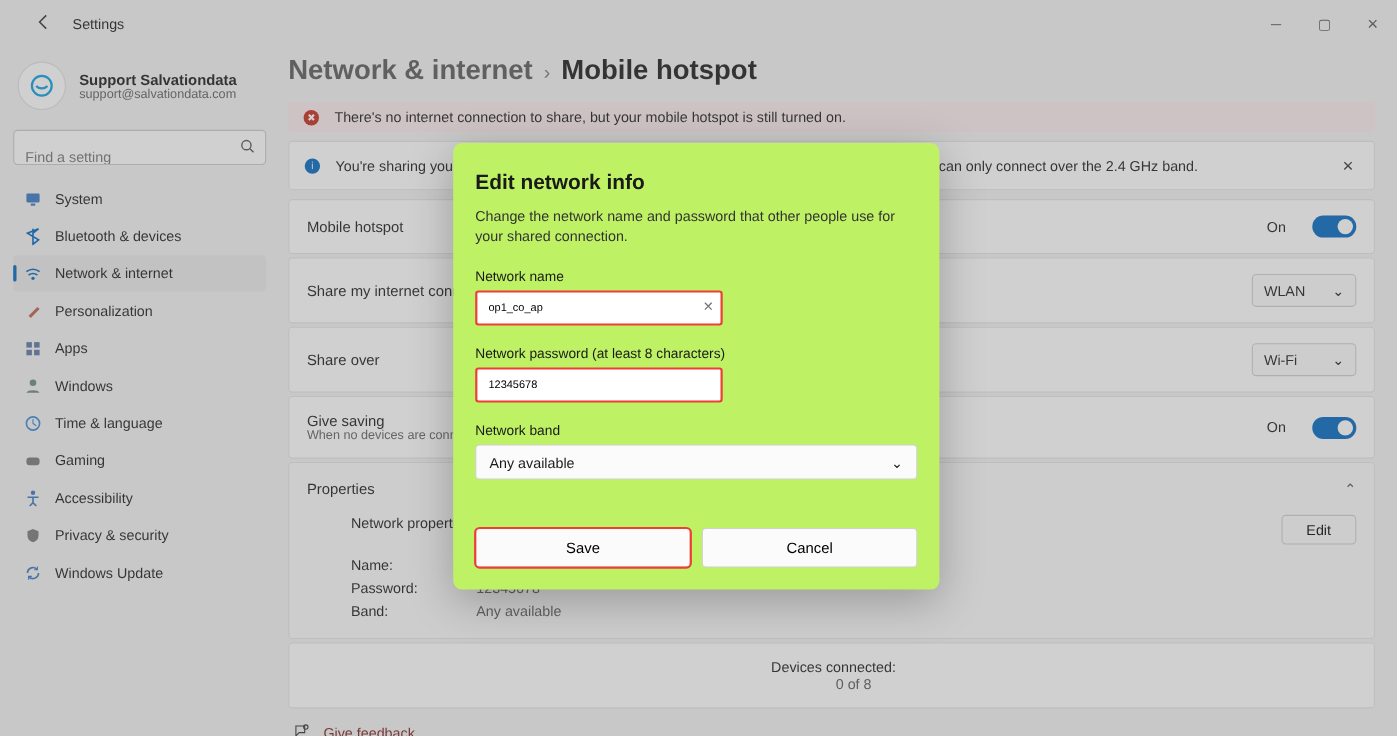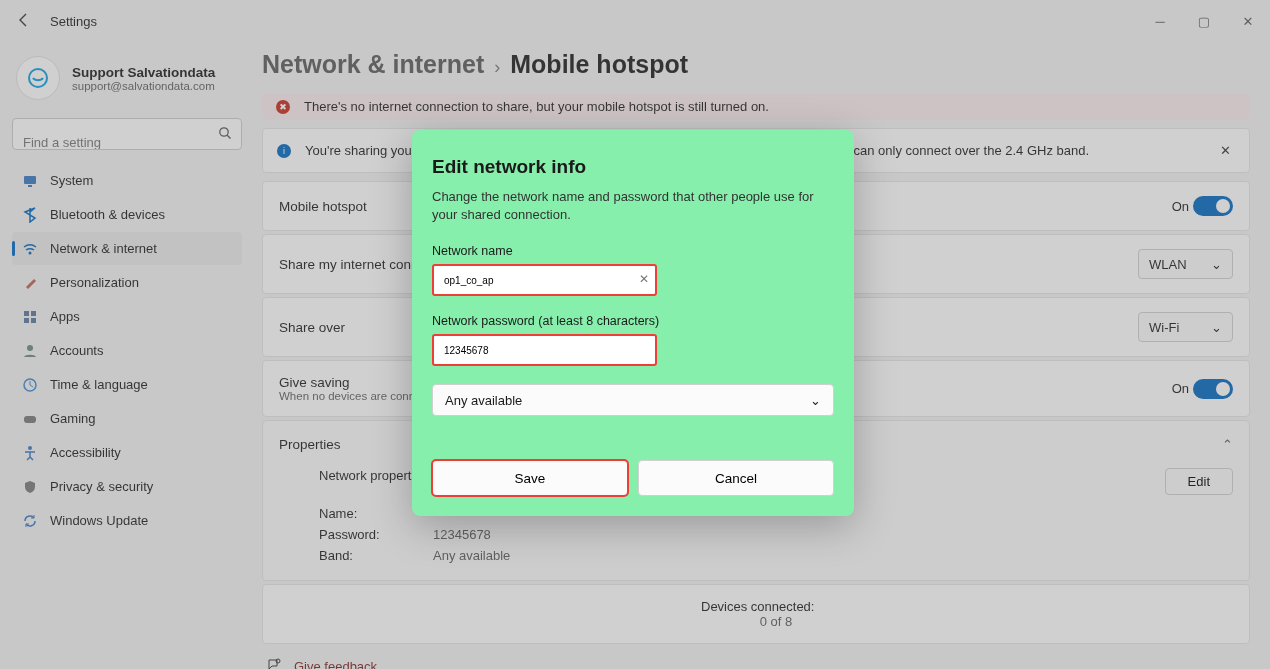--- a/index.html
+++ b/index.html
@@ -1,18 +1,18 @@
 <!DOCTYPE html>
 <html><head>
 <meta charset="utf-8">
 <style>
 * { box-sizing: border-box; margin: 0; padding: 0; font-family: "Segoe UI", sans-serif; }
 body { background: #f3f3f3; width: 1270px; height: 669px; overflow: hidden; position: relative; font-size: 13px; color: #1a1a1a; }
 
-.topbar { height: 42px; display: flex; align-items: center; padding-left: 16px; justify-content: space-between; }
+.topbar { height: 42px; display: flex; align-items: center; padding-left: 32px; justify-content: space-between; }
 .topbar-left { display: flex; align-items: center; gap: 18px; }
 .back-arrow { cursor: pointer; }
 .topbar-title { font-size: 13px; }
 .win-controls { display: flex; }
 .win-btn { width: 44px; height: 32px; display: flex; align-items: center; justify-content: center; color: #5a5a5a; }
 
 .layout { display: grid; grid-template-columns: 252px 1fr; height: calc(100% - 42px); }
 
 .sidebar { padding: 10px 10px 0 12px; }
 .profile { display: flex; gap: 12px; align-items: center; padding: 4px 4px 18px 4px; }
@@ -40,21 +40,21 @@
 .banner.error { background: #fcecee; }
 .banner.info  { background: #fff; border:1px solid #e5e5e5; }
 .banner-icon.err { width:14px; height:14px; border-radius:50%; background:#c42b1c; color:#fff; font-size:9px; display:flex; align-items:center; justify-content:center; flex-shrink:0; }
 .banner-icon.inf { width:14px; height:14px; border-radius:50%; background:#0067c0; color:#fff; font-size:9px; display:flex; align-items:center; justify-content:center; flex-shrink:0; }
 .banner-close { margin-left:auto; padding:4px; color:#333; cursor:pointer; }
 
 .card { background: #fff; border: 1px solid #e5e5e5; border-radius: 4px; margin-bottom: 3px; }
 .row { display: flex; align-items: center; padding: 14px 16px; }
 .row-label { flex: 0 0 170px; font-size: 13.5px; }
 .row-sub { font-size: 11.5px; color: #616161; }
-.right { margin-left: auto; display:flex; align-items:center; gap:4px; }
+.right { margin-left: auto; display:flex; align-items:center; gap:24px; }
 
 .toggle { width: 40px; height: 20px; border-radius: 20px; background: #0067c0; position: relative; }
 .toggle::after { content:""; position:absolute; right:3px; top:3px; width:14px; height:14px; border-radius:50%; background:#fff; }
 .on-label { font-size:13px; }
 
 .dropdown { min-width: 95px; height: 30px; border:1px solid #d0d0d0; border-radius:4px; background:#fbfbfb; display:flex; align-items:center; justify-content:space-between; padding:0 10px; font-size:13px; }
 
 .edit-btn { border:1px solid #d0d0d0; border-radius:4px; background:#fbfbfb; padding: 5px 22px; font-size:13px; }
 
 .prop-section { background: #fbfbfb; border: 1px solid #e5e5e5; border-radius: 4px; margin-bottom:3px; }
@@ -63,21 +63,21 @@
 .prop-line { display:flex; padding: 3px 0; }
 .prop-k { width: 114px; color:#1a1a1a; }
 .prop-v { color:#5a5a5a; }
 .chev { margin-left:auto; color:#5a5a5a; }
 
 .feedback { display:flex; align-items:center; gap:12px; padding: 10px 4px; }
 .feedback a { color:#7f1d1d; text-decoration:none; }
 
 
 .dimmer { position:absolute; inset:0; background: rgba(110,110,110,0.32); }
-.dialog { position:absolute; left:412px; top:130px; width:442px; background:#86efac; border-radius:8px; box-shadow:0 10px 40px rgba(0,0,0,.25); padding: 26px 20px 20px 20px; }
+.dialog { position:absolute; left:412px; top:130px; width:442px; background:#bef264; border-radius:8px; box-shadow:0 10px 40px rgba(0,0,0,.25); padding: 26px 20px 20px 20px; }
 .dlg-title { font-size: 19px; font-weight:600; margin-bottom:10px; }
 .dlg-desc { font-size:13px; color:#333; margin-bottom:20px; line-height:1.4; }
 .fld-label { font-size:12.5px; margin-bottom:6px; }
 .fld-input { width:225px; height:32px; border:2px solid #ef3e36; border-radius:3px; padding:0 28px 0 10px; font-size:10px; margin-bottom:18px; position:relative; }
 .inp-wrap { position:relative; width:225px; }
 .clear-x { position:absolute; right:8px; top:8px; color:#777; font-size:12px; cursor:pointer; }
 .band-drop { width:100%; height:32px; border:1px solid #d0d0d0; border-radius:4px; background:#fbfbfb; display:flex; align-items:center; justify-content:space-between; padding:0 12px; font-size:13px; margin-bottom:44px; }
 .dlg-btns { display:flex; gap:10px; }
 .dlg-btn { flex:1; height:36px; border:1px solid #d0d0d0; border-radius:4px; background:#fbfbfb; font-size:13.5px; cursor:pointer; }
 .dlg-btn.save { outline:2px solid #ef3e36; outline-offset:-1px; }
@@ -171,21 +171,21 @@
           </span>
           <span>Apps</span>
         </div>
         <div class="nav-item">
           <span class="nav-icon">
             <svg width="16" height="16">
               <circle cx="8" cy="5" r="3" fill="#6a8a84"></circle>
               <path d="M2 14c1-3 11-3 12 0" fill="#6a8a84"></path>
             </svg>
           </span>
-          <span>Accounts</span>
+          <span>Windows</span>
         </div>
         <div class="nav-item">
           <span class="nav-icon">
             <svg width="16" height="16">
               <circle cx="8" cy="8" r="6" fill="none" stroke="#3a8ad4" stroke-width="1.5"></circle>
               <path d="M8 4v4l3 2" stroke="#3a8ad4" fill="none"></path>
             </svg>
           </span>
           <span>Time &amp; language</span>
         </div>
@@ -345,20 +345,21 @@
   <div class="inp-wrap">
     <input class="fld-input" value="op1_co_ap" style="">
     <span class="clear-x">✕</span>
   </div>
 
   <div class="fld-label">Network password (at least 8 characters)</div>
   <div class="inp-wrap">
     <input class="fld-input" value="12345678" style="">
   </div>
 
+  <div class="fld-label">Network band</div>
   <div class="band-drop">
     <span>Any available</span>
     <span>⌄</span>
   </div>
 
   <div class="dlg-btns">
     <button class="dlg-btn save">Save</button>
     <button class="dlg-btn">Cancel</button>
   </div>
 </div>

